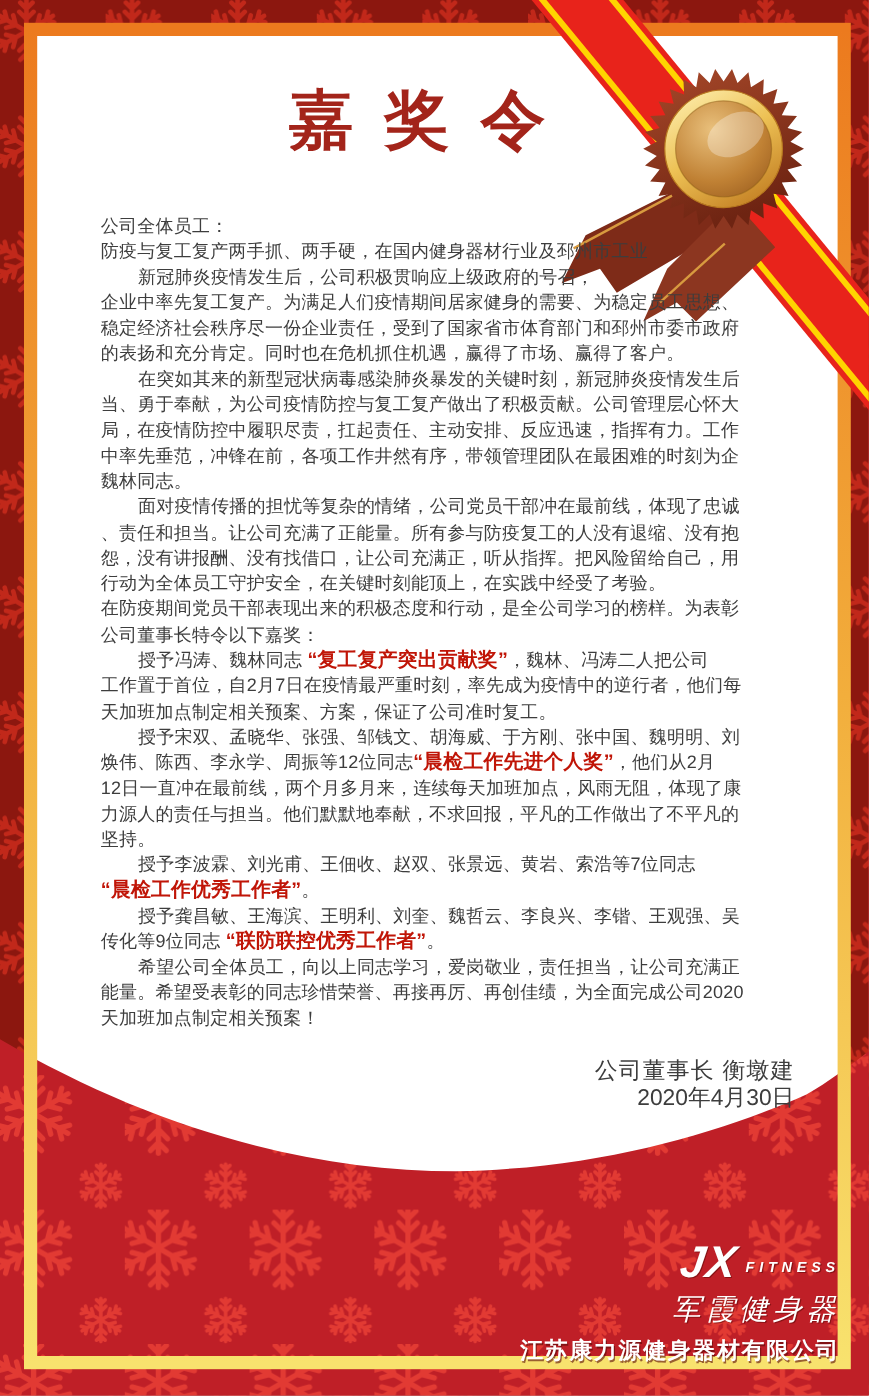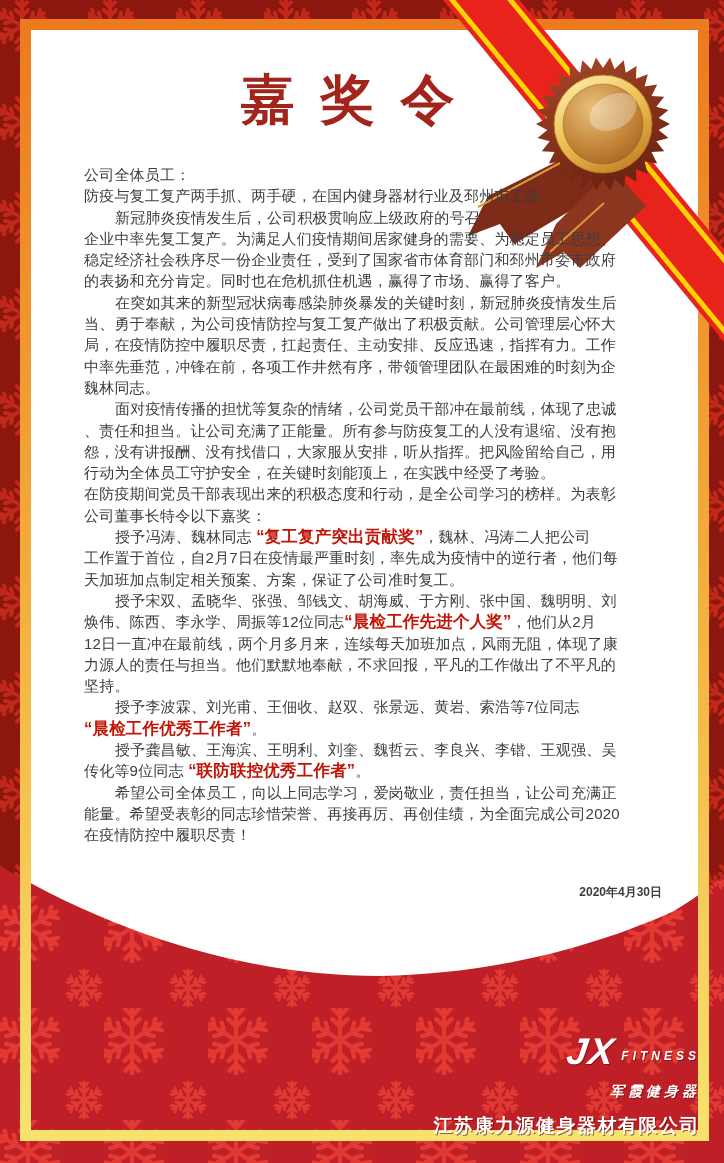--- a/index.html
+++ b/index.html
@@ -14,53 +14,53 @@
     position:absolute;left:85px;top:64px;width:525px;
     text-align:center;
     font-family:"DejaVu Serif","Liberation Serif",serif;
     font-weight:bold;font-size:54px;letter-spacing:26px;
     color:var(--title-color,#A3241A);
     text-indent:26px; 
     white-space:nowrap;
   }
   
   .body-text{
-    position:absolute;left:84px;top:164px;width:560px;
+    position:absolute;left:84px;top:178px;width:560px;
     font-size:15px;line-height:21.3px;color:var(--text-color,#3D3D3D);
   }
   .line{white-space:nowrap;letter-spacing:0.2px;}
   .line.ind{text-indent:31px;}
   .line .red{
     color:var(--accent-red,#C01507);
     font-weight:bold;font-size:16.5px;
   }
   
   .signature{
     position:absolute;right:62px;top:881px;text-align:right;
     color:var(--text-color,#3D3D3D);
   }
   .signature .signer{font-size:19px;line-height:24px;letter-spacing:1px;}
-  .signature .date{font-size:12px;line-height:22px;font-weight:bold;}
+  .signature .date{font-size:19px;line-height:22px;}
   
   .footer{
     position:absolute;right:24px;top:1032px;text-align:right;color:#fff;
   }
   .logo-row{line-height:40px;}
   .logo-jx{
     display:inline-block;font-size:37px;font-weight:bold;font-style:italic;
     transform:skewX(-8deg);letter-spacing:1px;
     text-shadow:1px 1px 0 rgba(90,10,8,.55);
   }
   .logo-fitness{
     display:inline-block;font-size:12px;font-weight:bold;font-style:italic;
     letter-spacing:4px;margin-left:7px;vertical-align:4px;
     text-shadow:1px 1px 0 rgba(90,10,8,.55);
   }
   .logo-brand{
-    font-size:14px;font-weight:bold;font-style:italic;letter-spacing:4px;
+    font-size:24px;font-weight:normal;font-style:italic;letter-spacing:4px;
     line-height:24px;text-shadow:1px 1px 0 rgba(90,10,8,.55);
   }
   .logo-company{
     margin-top:11px;font-size:19px;font-weight:bold;letter-spacing:1.5px;
     line-height:24px;text-shadow:1px 1px 0 rgba(90,10,8,.6);
   }
 </style>
 </head>
 <body>
 
@@ -145,42 +145,43 @@
     <div class="line"><span>企业中率先复工复产。为满足人们疫情期间居家健身的需要、为稳定员工思想、</span></div>
     <div class="line"><span>稳定经济社会秩序尽一份企业责任，受到了国家省市体育部门和邳州市委市政府</span></div>
     <div class="line"><span>的表扬和充分肯定。同时也在危机抓住机遇，赢得了市场、赢得了客户。</span></div>
     <div class="line ind"><span>在突如其来的新型冠状病毒感染肺炎暴发的关键时刻，新冠肺炎疫情发生后</span></div>
     <div class="line"><span>当、勇于奉献，为公司疫情防控与复工复产做出了积极贡献。公司管理层心怀大</span></div>
     <div class="line"><span>局，在疫情防控中履职尽责，扛起责任、主动安排、反应迅速，指挥有力。工作</span></div>
     <div class="line"><span>中率先垂范，冲锋在前，各项工作井然有序，带领管理团队在最困难的时刻为企</span></div>
     <div class="line"><span>魏林同志。</span></div>
     <div class="line ind"><span>面对疫情传播的担忧等复杂的情绪，公司党员干部冲在最前线，体现了忠诚</span></div>
     <div class="line"><span>、责任和担当。让公司充满了正能量。所有参与防疫复工的人没有退缩、没有抱</span></div>
-    <div class="line"><span>怨，没有讲报酬、没有找借口，大家服从安排，听从指挥。把风险留给自己，用</span></div>
+    <div class="line"><span>怨，没有讲报酬、没有找借口，让公司充满正，听从指挥。把风险留给自己，用</span></div>
     <div class="line"><span>行动为全体员工守护安全，在关键时刻能顶上，在实践中经受了考验。</span></div>
     <div class="line"><span>在防疫期间党员干部表现出来的积极态度和行动，是全公司学习的榜样。为表彰</span></div>
     <div class="line"><span>公司董事长特令以下嘉奖：</span></div>
     <div class="line ind"><span>授予冯涛、魏林同志 </span><span class="red">“复工复产突出贡献奖”</span><span>，魏林、冯涛二人把公司</span></div>
     <div class="line"><span>工作置于首位，自2月7日在疫情最严重时刻，率先成为疫情中的逆行者，他们每</span></div>
     <div class="line"><span>天加班加点制定相关预案、方案，保证了公司准时复工。</span></div>
     <div class="line ind"><span>授予宋双、孟晓华、张强、邹钱文、胡海威、于方刚、张中国、魏明明、刘</span></div>
     <div class="line"><span>焕伟、陈西、李永学、周振等12位同志</span><span class="red">“晨检工作先进个人奖”</span><span>，他们从2月</span></div>
     <div class="line"><span>12日一直冲在最前线，两个月多月来，连续每天加班加点，风雨无阻，体现了康</span></div>
     <div class="line"><span>力源人的责任与担当。他们默默地奉献，不求回报，平凡的工作做出了不平凡的</span></div>
     <div class="line"><span>坚持。</span></div>
     <div class="line ind"><span>授予李波霖、刘光甫、王佃收、赵双、张景远、黄岩、索浩等7位同志</span></div>
     <div class="line"><span class="red">“晨检工作优秀工作者”</span><span>。</span></div>
     <div class="line ind"><span>授予龚昌敏、王海滨、王明利、刘奎、魏哲云、李良兴、李锴、王观强、吴</span></div>
     <div class="line"><span>传化等9位同志 </span><span class="red">“联防联控优秀工作者”</span><span>。</span></div>
     <div class="line ind"><span>希望公司全体员工，向以上同志学习，爱岗敬业，责任担当，让公司充满正</span></div>
     <div class="line"><span>能量。希望受表彰的同志珍惜荣誉、再接再厉、再创佳绩，为全面完成公司2020</span></div>
-    <div class="line"><span>在疫情防控中履职尽责！</span></div>
+    <div class="line"><span>天加班加点制定相关预案！</span></div>
   </div>
 
 <div class="signature">
+  <div class="signer">公司董事长  衡墩建</div>
   <div class="date">2020年4月30日</div>
 </div>
 
 <div class="footer">
   <div class="logo-row">
     <span class="logo-jx">JX</span><span class="logo-fitness">FITNESS</span>
   </div>
   <div class="logo-brand">军霞健身器</div>
   <div class="logo-company">江苏康力源健身器材有限公司</div>
 </div>

